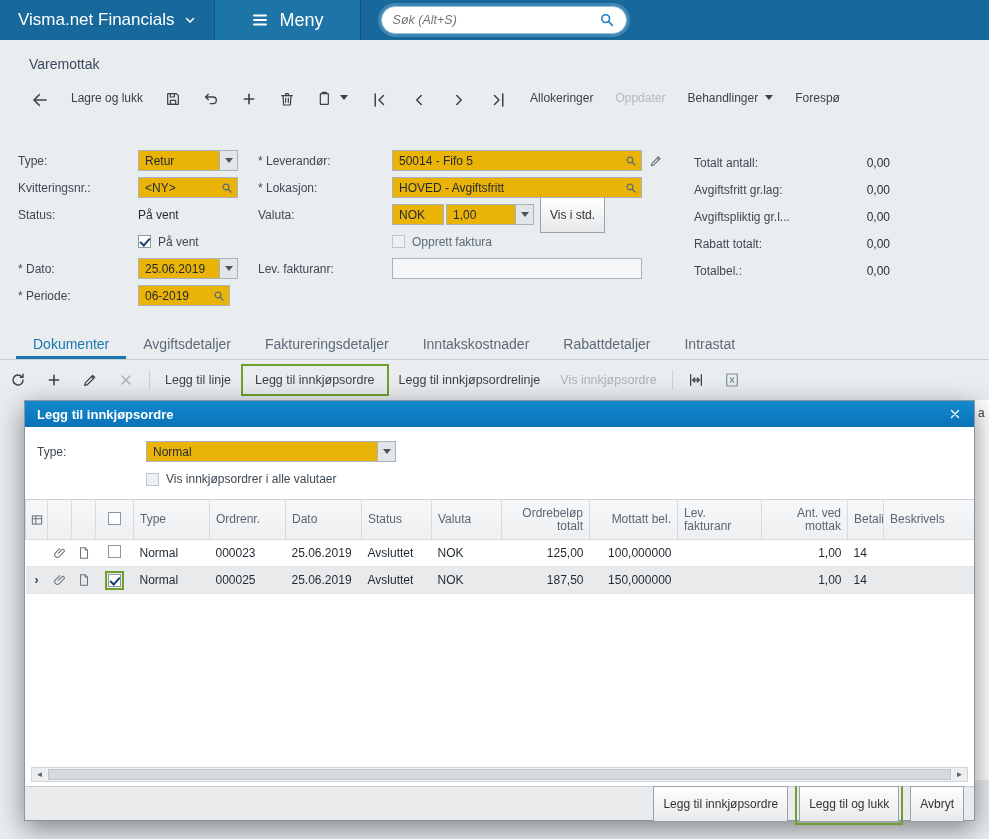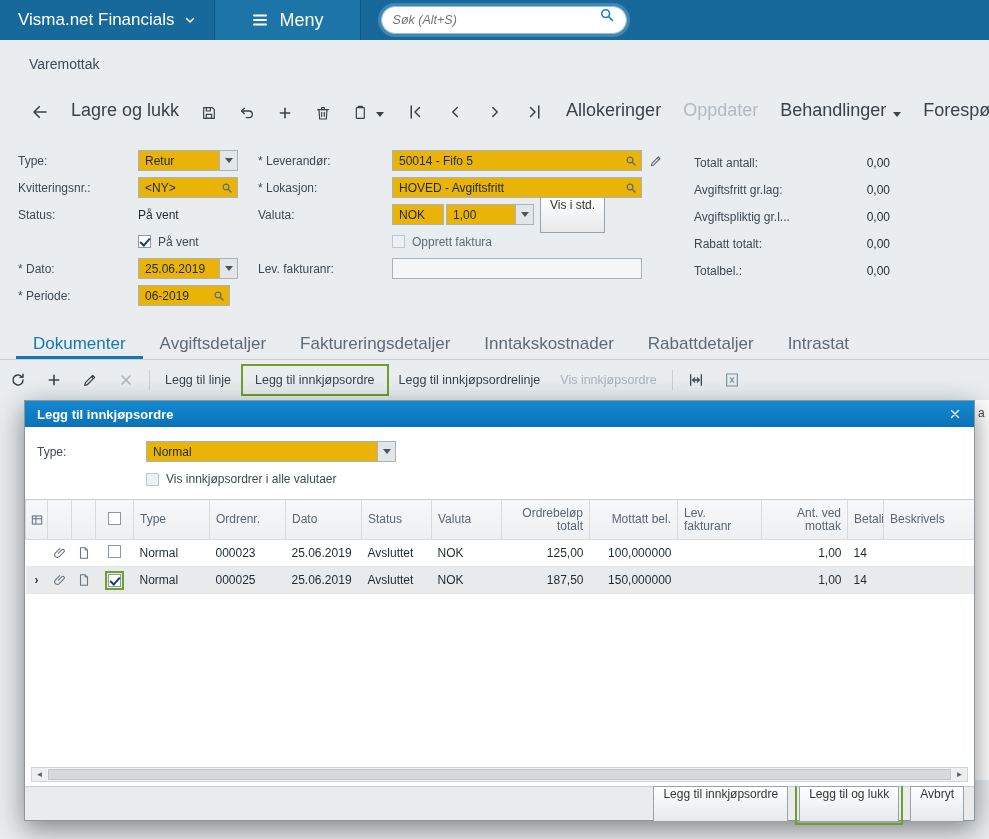--- a/index.html
+++ b/index.html
@@ -6,55 +6,55 @@
   html,body{width:989px;height:839px}
   body{position:relative;overflow:hidden;background:#e9edf0;font-family:"Liberation Sans","DejaVu Sans",sans-serif;font-size:12px;color:#333}
   .ic{width:16px;height:16px;display:block}
   .ic14{width:14px;height:14px}.ic12{width:12px;height:12px}.ic18{width:18px;height:18px}
 
   
   .topbar{position:absolute;top:0;left:0;right:0;height:40px;background:#17689b;display:flex;align-items:stretch}
   .brand{display:flex;align-items:center;gap:9px;color:#fff;font-size:17px;padding:0 18px;cursor:pointer}
   .tb-div{width:1px;background:#0f5681}
   .meny{display:flex;align-items:center;gap:11px;color:#fff;font-size:18px;padding:0 36px;background:#1d74a6;cursor:pointer}
-  .search{align-self:center;margin-left:20px;width:246px;height:28px;border-radius:14px;background:#fff;display:flex;padding:0 11px;border:1px solid #8ec2e0;box-shadow:0 0 0 3px rgba(140,195,225,.35)}
+  .search{align-self:center;margin-left:20px;width:246px;height:28px;border-radius:14px;background:#fff;display:flex;align-items:center;padding:0 11px;border:1px solid #8ec2e0;box-shadow:0 0 0 3px rgba(140,195,225,.35)}
   .search input{flex:1;border:none;outline:none;background:transparent;font-style:italic;color:#8d9aa5;font-size:12.5px;font-family:inherit}
   .search .mag{color:#1d83c4}
 
   
   .page-title{position:absolute;top:40px;left:0;height:44px;line-height:48px;padding-left:29px;font-size:14px;color:#3b4a59}
   .main-toolbar{position:absolute;top:86px;left:0;right:0;height:40px;display:flex;align-items:center;padding-left:20px;color:#3c454e}
-  .tbtn{display:flex;align-items:flex-end;gap:7px;padding:0 11px;height:30px;font-size:18px;color:#3a424a;cursor:pointer;white-space:nowrap}
+  .tbtn{display:flex;align-items:flex-start;gap:7px;padding:0 11px;height:30px;font-size:12px;color:#3a424a;cursor:pointer;white-space:nowrap}
   .tbtn.disabled{color:#b2bac1;cursor:default}
   .caret{width:0;height:0;border:4px solid transparent;border-top:5px solid currentColor;margin-top:4px}
 
   
   .fcol{position:absolute;display:flex;flex-direction:column}
   .f-row{display:flex;align-items:center;height:27px}
   .f-label{color:#3e4954}
   .col-left{left:18px;top:147px;width:236px}
   .col-left .f-label{width:120px}
   .col-mid{left:258px;top:147px;width:430px}
   .col-mid .f-label{width:134px}
   .col-right{left:694px;top:149px;width:196px}
   .tot-label{flex:1;color:#3e4954}
   .tot-val{width:66px;text-align:right;color:#1f2a33}
   .ctrl{height:21px;border:1px solid #a9b3bc;background:#eab308;display:flex;align-items:center;position:relative;color:#1f2a33}
   .ctrl .val{padding:0 6px;flex:1;white-space:nowrap;overflow:hidden}
   .ctrl .cbtn{width:18px;align-self:stretch;background:#e2e6e9;border-left:1px solid #a9b3bc;display:flex;align-items:center;justify-content:center;color:#4a545e;cursor:pointer}
   .ctrl .lbtn{width:20px;align-self:stretch;display:flex;align-items:center;justify-content:center;color:#5d6b78;cursor:pointer}
-  .btn{height:36px;padding:0 9px;border:1px solid #96a3ad;background:linear-gradient(#fefefe,#e7e9eb);color:#333;display:inline-flex;align-items:flex-start;font-size:12px;cursor:pointer;white-space:nowrap}
+  .btn{height:36px;padding:0 9px;border:1px solid #96a3ad;background:linear-gradient(#fefefe,#e7e9eb);color:#333;display:inline-flex;align-items:center;font-size:12px;cursor:pointer;white-space:nowrap}
   .cb{width:13px;height:13px;border:1px solid #8b98a3;background:#fff;display:inline-block;position:relative;flex:none}
   .cb.checked::after{content:"";position:absolute;left:1px;top:2px;width:8px;height:4px;border-left:2px solid #14406b;border-bottom:2px solid #14406b;transform:rotate(-48deg)}
   .cb.dis{background:#eef1f3;border-color:#bfc7cd}
   .pencil-aside{margin-left:7px;color:#5d6b78;cursor:pointer}
 
   
   .tabs{position:absolute;top:331px;left:0;right:0;height:29px;border-bottom:1px solid #c7ced4;display:flex;padding-left:16px}
-  .tab{padding:0 17px;line-height:26px;font-size:17px;color:#5d6b78;cursor:pointer;border-bottom:3px solid transparent}
+  .tab{padding:0 17px;line-height:26px;font-size:14px;color:#5d6b78;cursor:pointer;border-bottom:3px solid transparent}
   .tab.active{color:#1878ad;border-bottom-color:#1878ad}
 
   
   .grid-toolbar{position:absolute;top:361px;left:0;right:0;height:38px;display:flex;align-items:center;color:#39424b}
   .gtb{display:flex;align-items:center;gap:6px;padding:0 10px;height:26px;font-size:12.5px;color:#39424b;cursor:pointer;white-space:nowrap}
   .gtb.disabled{color:#a9b2ba;cursor:default}
   .gsep{width:1px;height:20px;background:#c9d0d6;margin:0 5px}
   .green{border:2px solid #6fa02c;padding:1px 2px;display:inline-flex;align-items:center}
 
   

